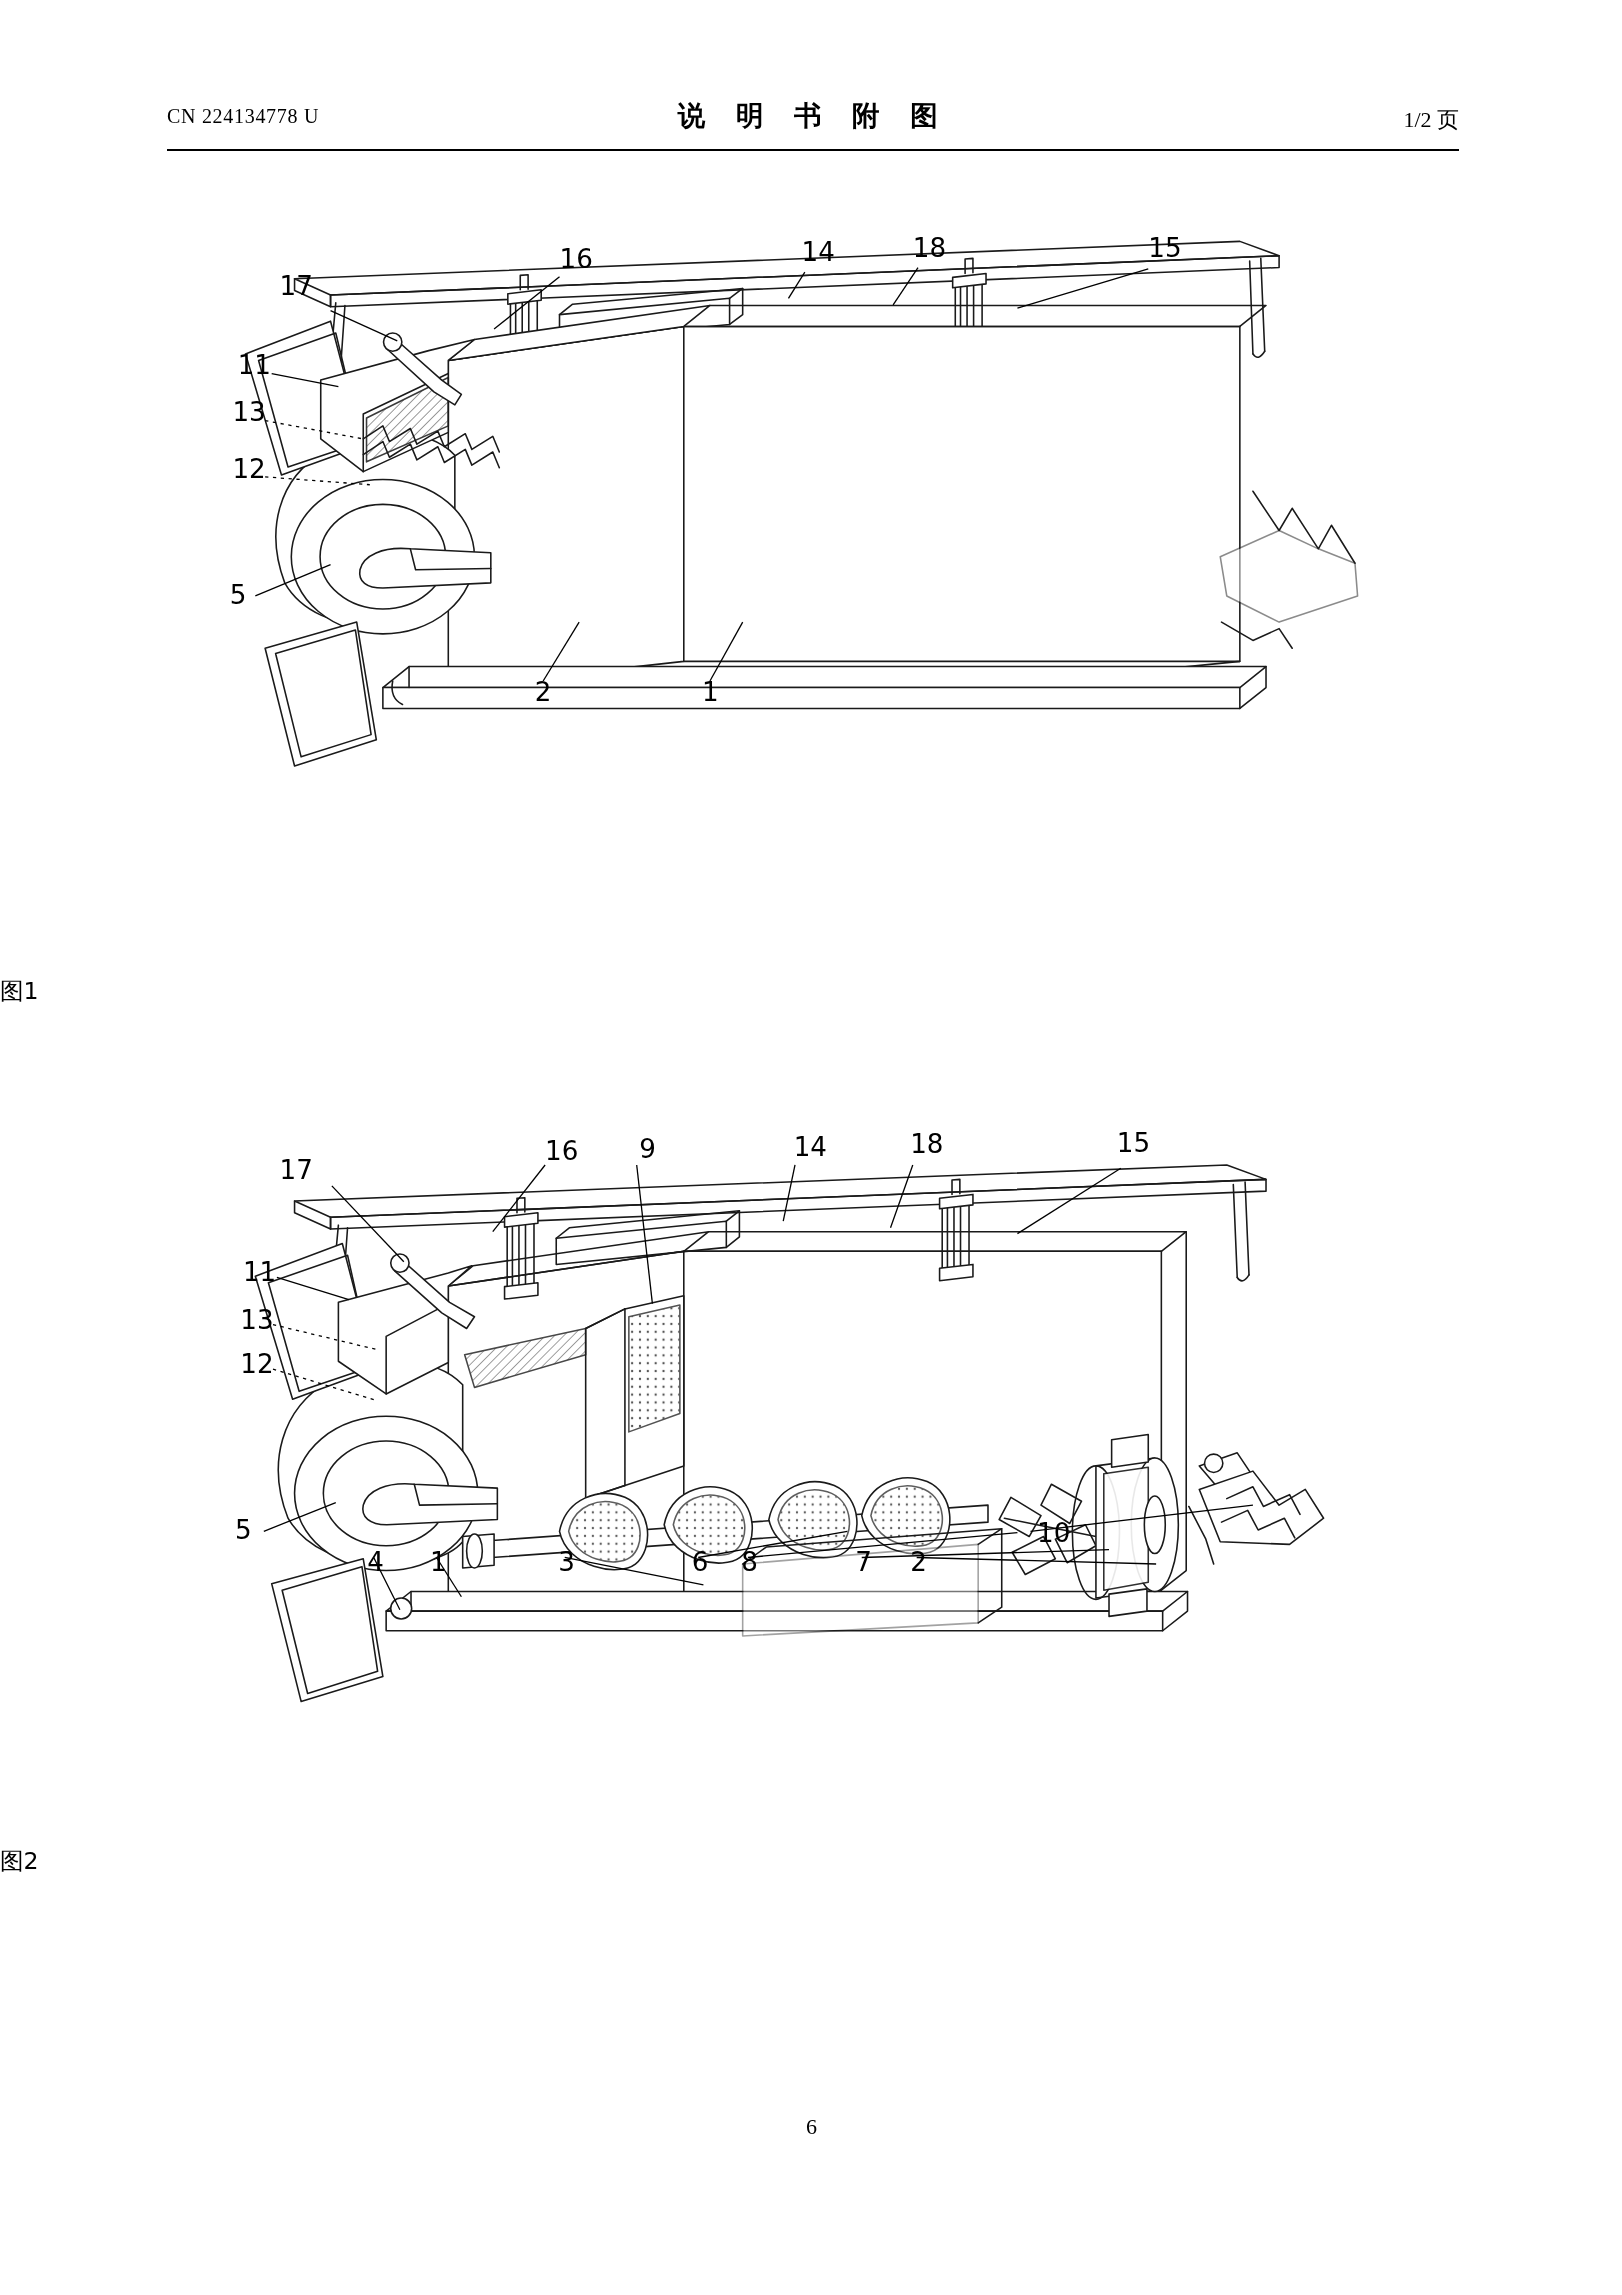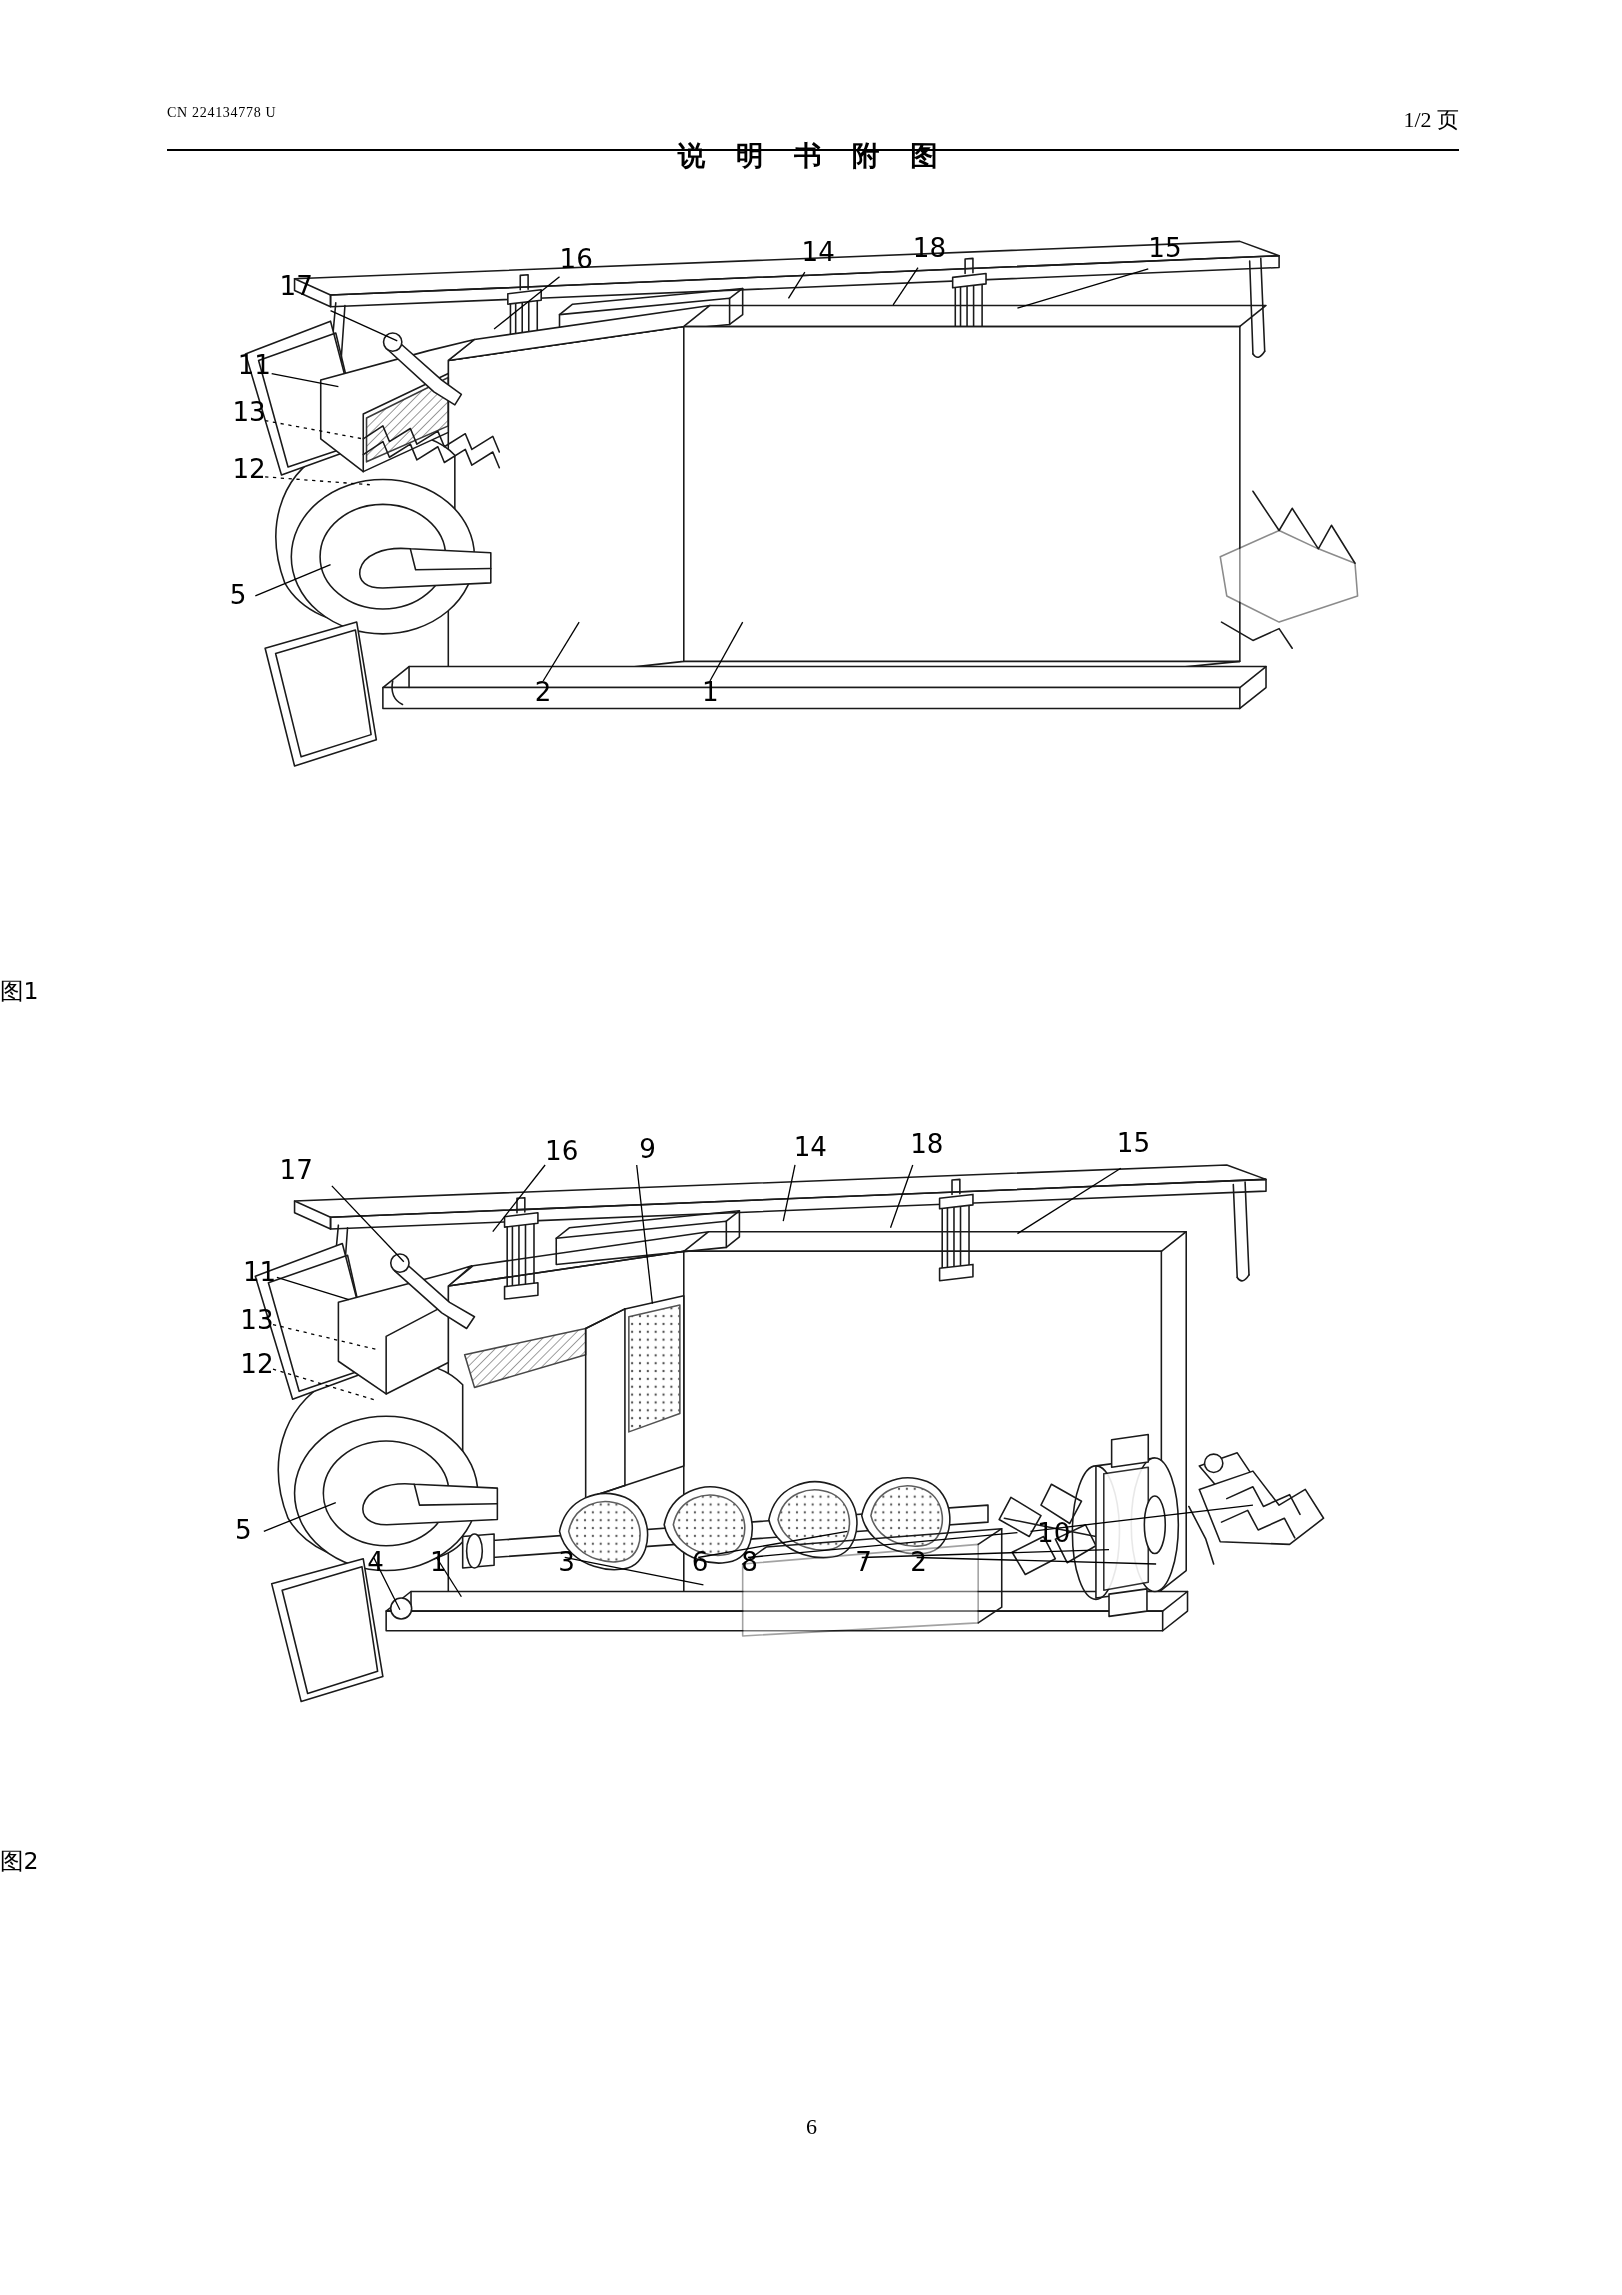--- a/index.html
+++ b/index.html
@@ -28,36 +28,35 @@
     position: absolute;
     left: 167px;
     top: 98px;
     width: 1292px;
     height: 46px;
   }
   .header-left {
     position: absolute;
     left: 0;
     top: 6.5px;
-    font-size: 14px;
+    font-size: 20px;
     letter-spacing: 0.7px;
     font-family: "Liberation Serif", serif;
     white-space: nowrap;
   }
   .header-center {
     position: absolute;
     left: 0;
     right: 0;
     top: 0;
     text-align: center;
     font-size: 27.5px;
     font-weight: bold;
     letter-spacing: 10.5px;
     font-family: "DejaVu Sans", sans-serif;
-    margin-top: 40px;
   }
   .header-right {
     position: absolute;
     right: 0;
     top: 6.5px;
     font-size: 22px;
     white-space: nowrap;
   }
   .header-rule {
     position: absolute;

